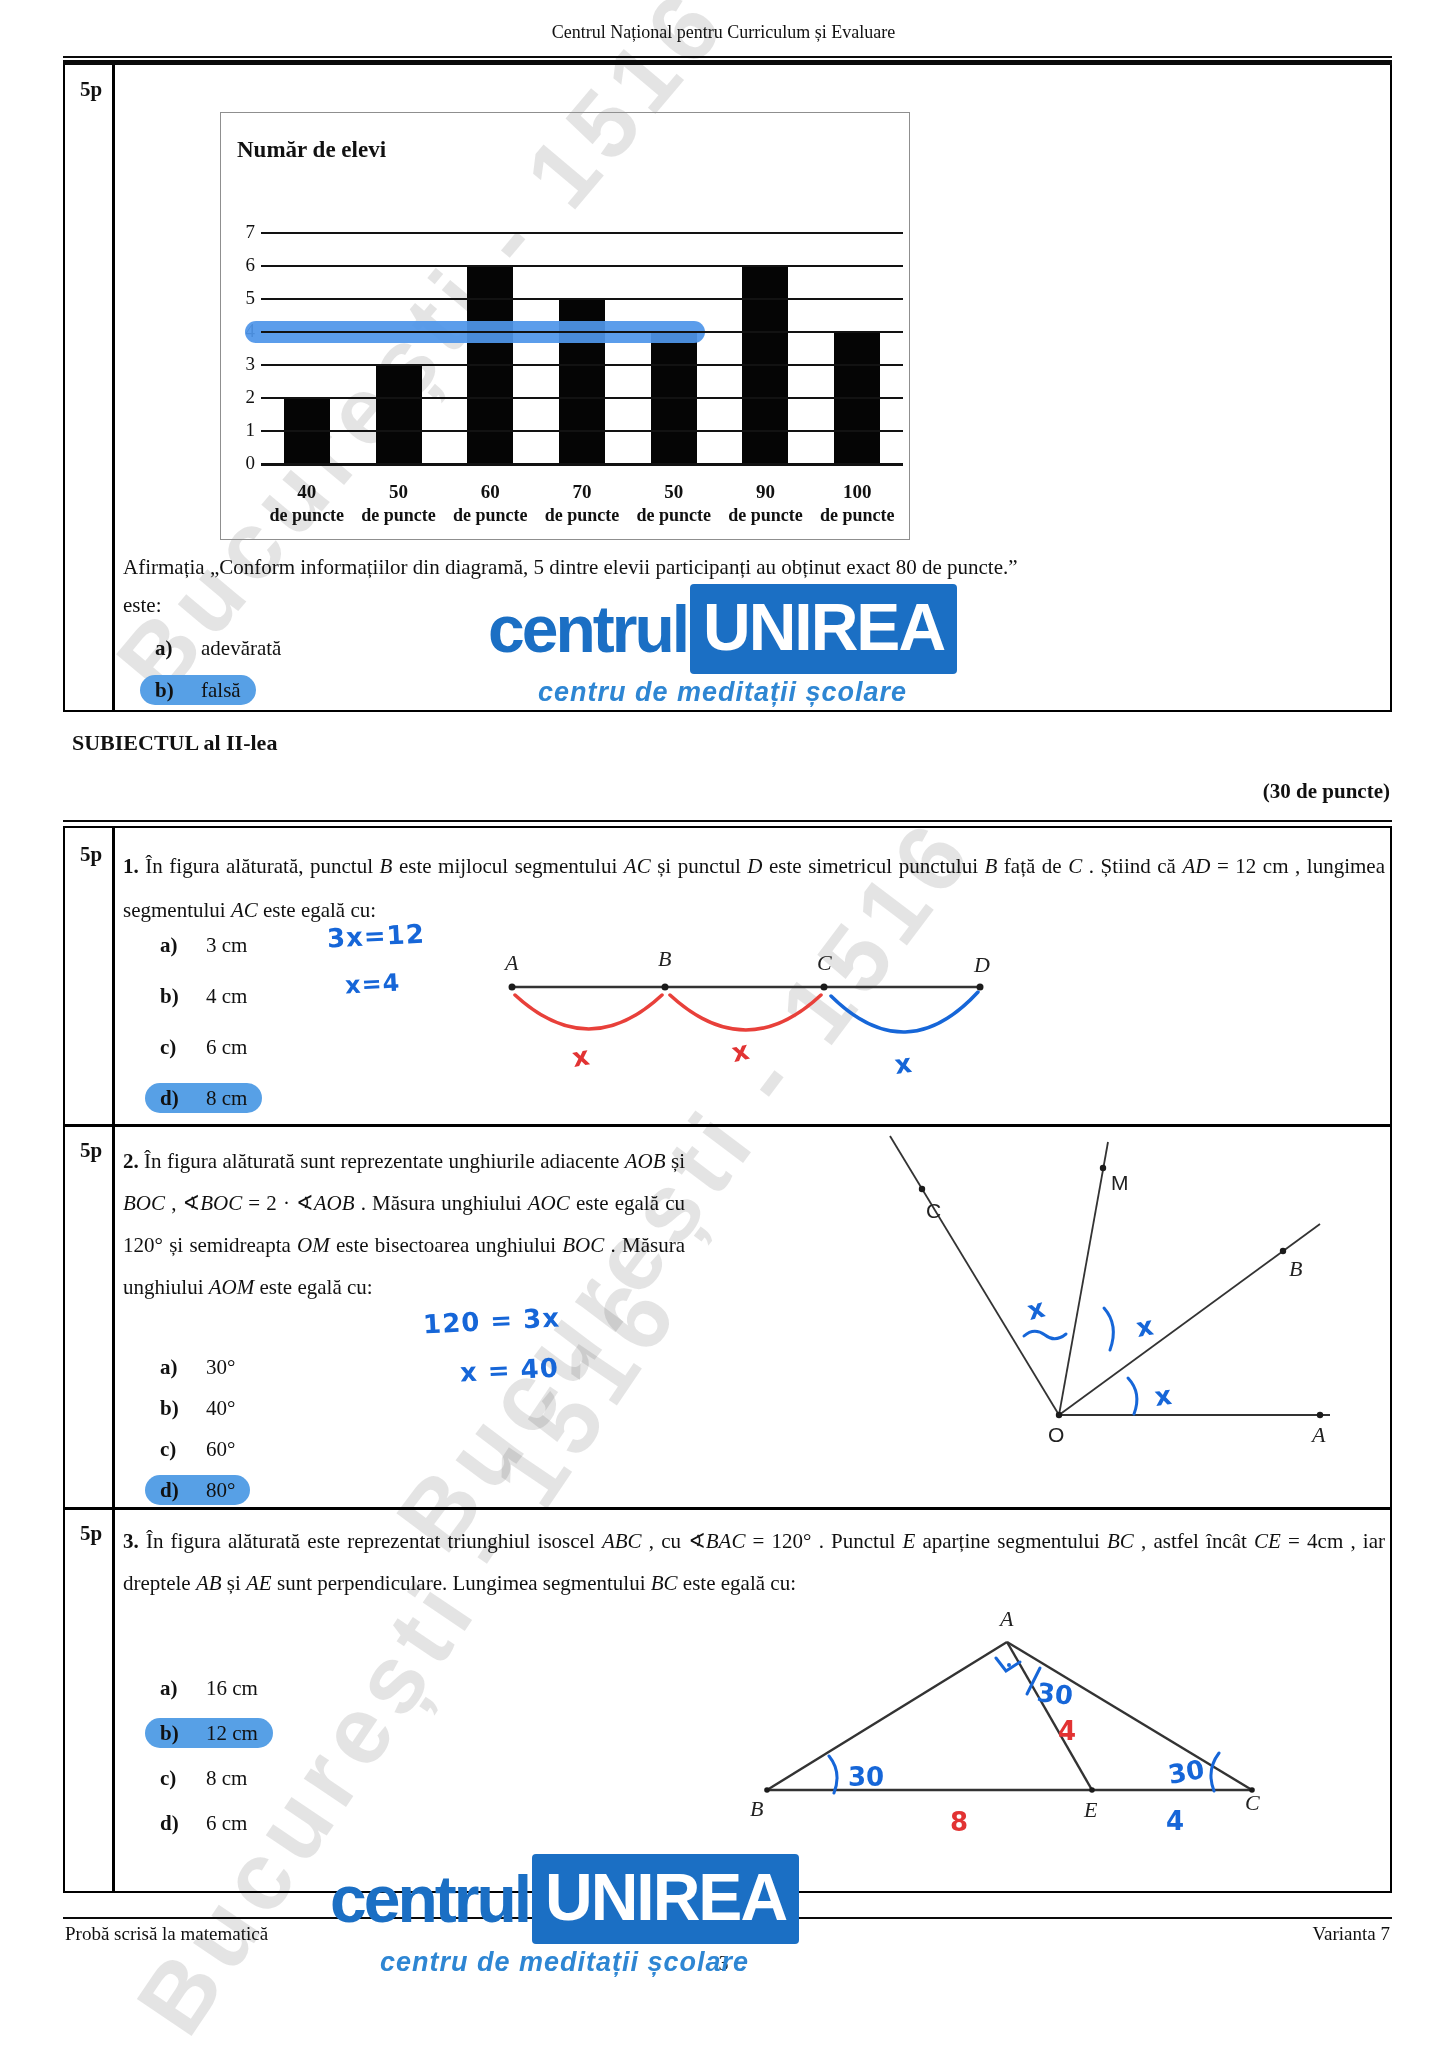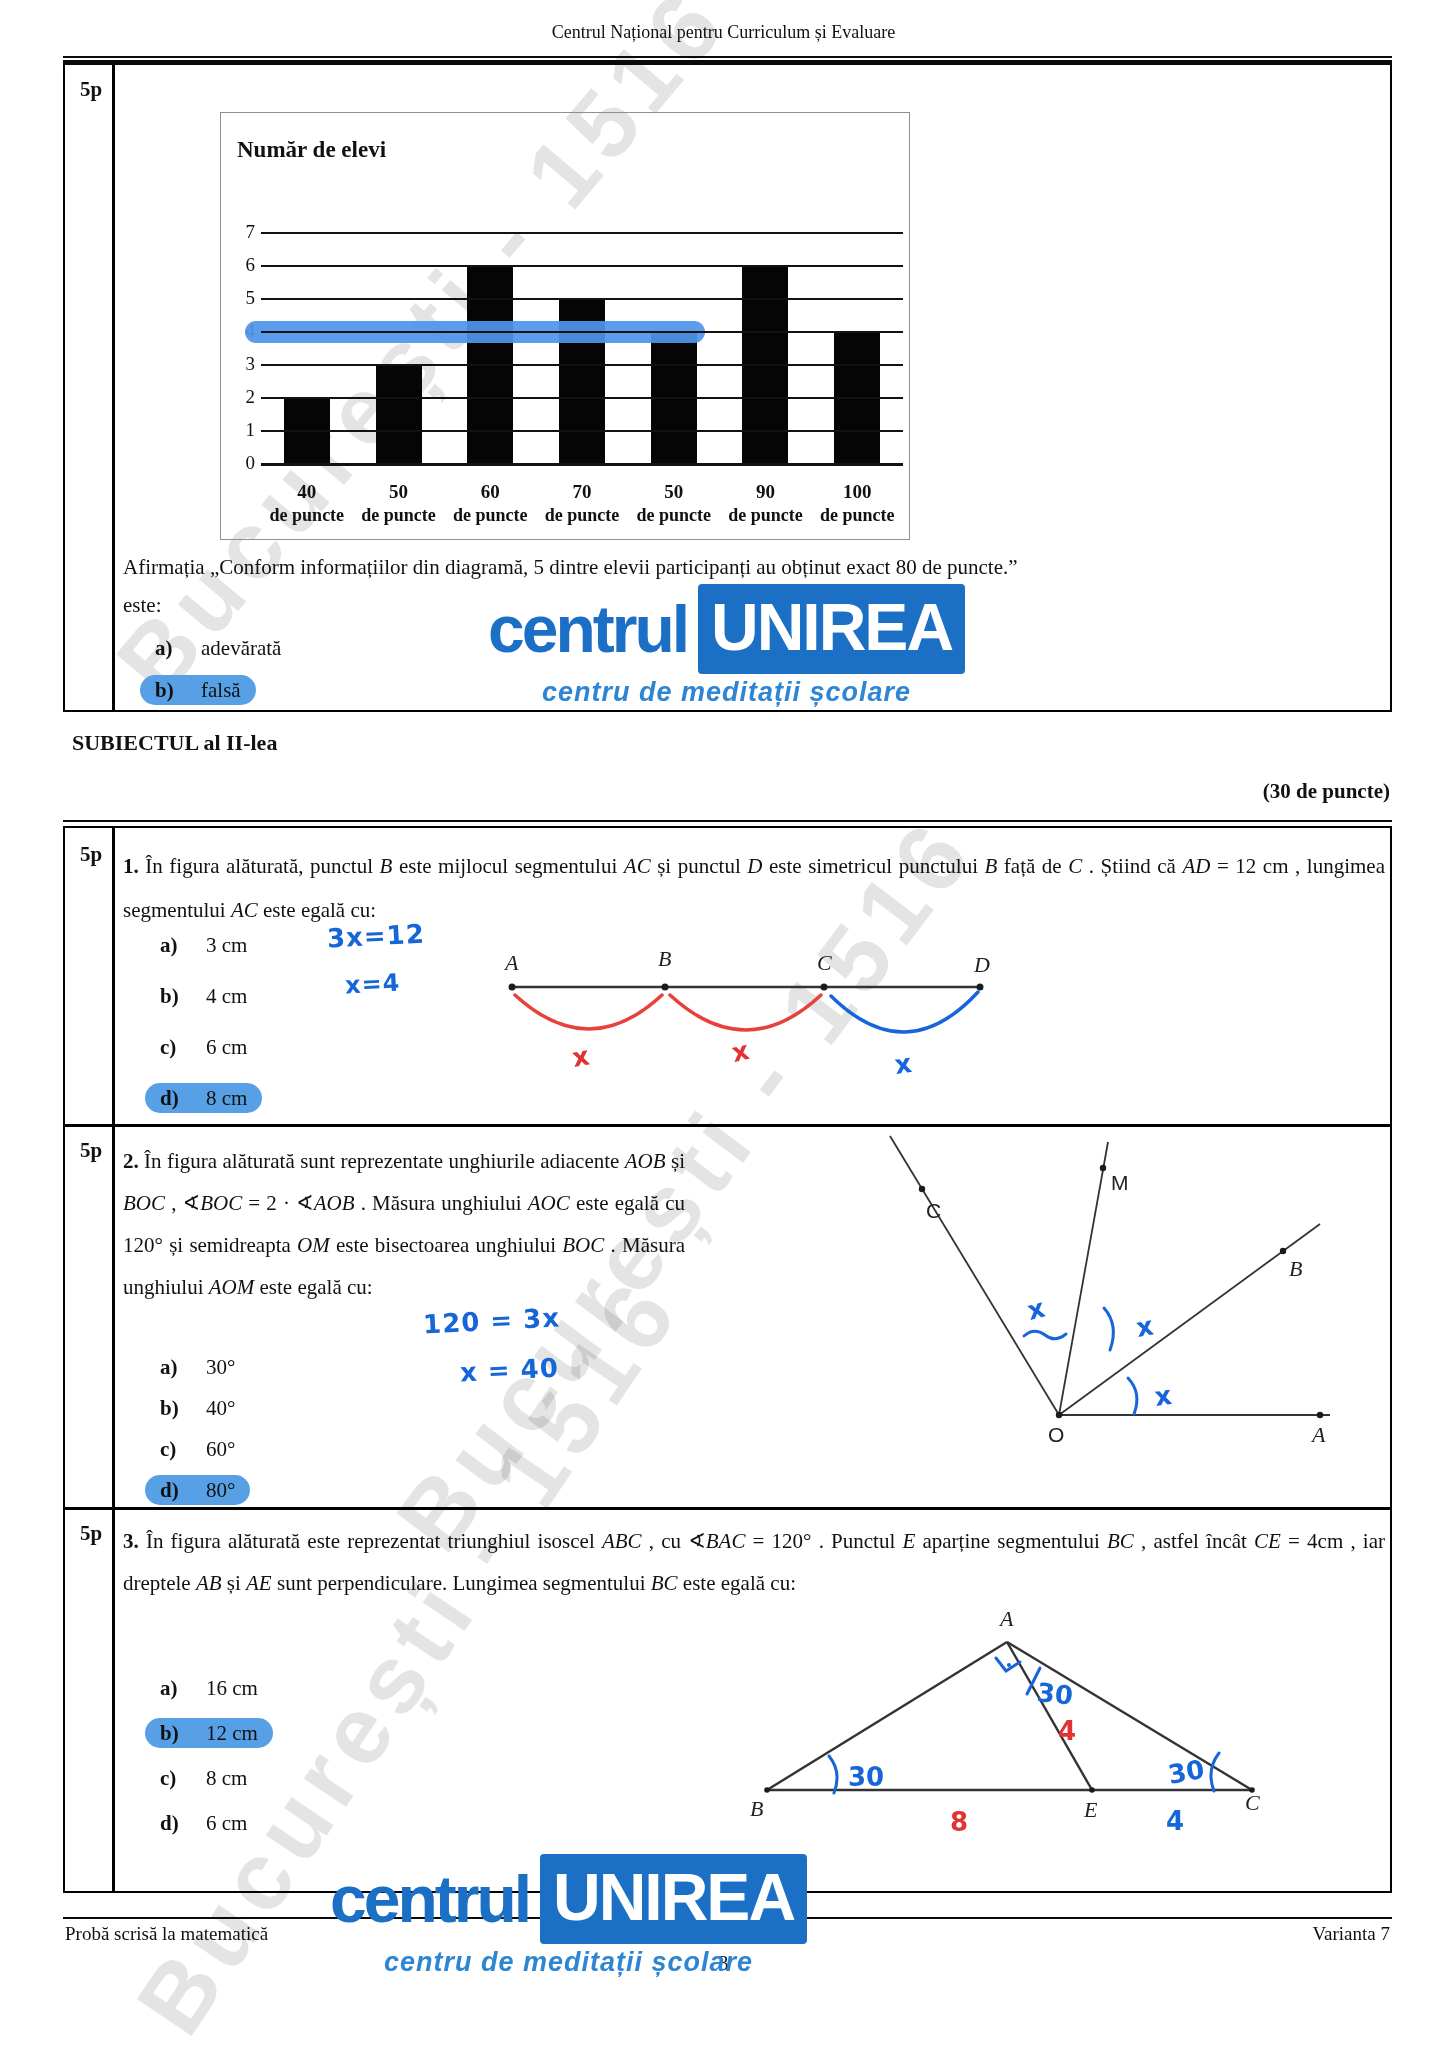--- a/index.html
+++ b/index.html
@@ -82,21 +82,21 @@
   .subj{position:absolute;left:72px;top:730px;margin:0;font-size:22px;font-weight:bold;}
   .instr{position:absolute;left:66px;top:779px;font-size:21px;font-weight:bold;font-style:italic;}
   .instr-pts{position:absolute;right:57px;top:779px;font-size:21px;font-weight:bold;}
   
   .logo{position:absolute;display:flex;flex-direction:column;align-items:center;z-index:3;}
   .logo1{left:488px;top:584px;}
   .logo2{left:330px;top:1854px;}
   .logo-row{display:flex;align-items:center;font-family:"Liberation Sans",sans-serif;}
   .logo-centrul{font-size:66px;font-weight:bold;color:#1b6fc4;letter-spacing:-3px;}
   .logo-box{font-size:66px;font-weight:bold;color:#fff;background:#1b6fc4;padding:5px 13px 9px;
-            margin-left:11px;letter-spacing:-2px;border-radius:4px;}
+            margin-left:3px;letter-spacing:-2px;border-radius:4px;}
   .logo-tag{font-family:"Liberation Sans",sans-serif;font-style:italic;font-weight:600;
             font-size:27px;color:#2e86d3;margin-top:3px;letter-spacing:1px;}
   
   .foot-rule{position:absolute;left:63px;top:1917px;width:1329px;height:1.5px;background:#0a0a0a;}
   .foot-left{position:absolute;left:65px;top:1923px;font-size:19px;}
   .foot-right{position:absolute;right:57px;top:1923px;font-size:19px;}
   .foot-page{position:absolute;left:0;top:1952px;width:100%;text-align:center;font-size:20px;}
 </style>
 </head>
 <body>

